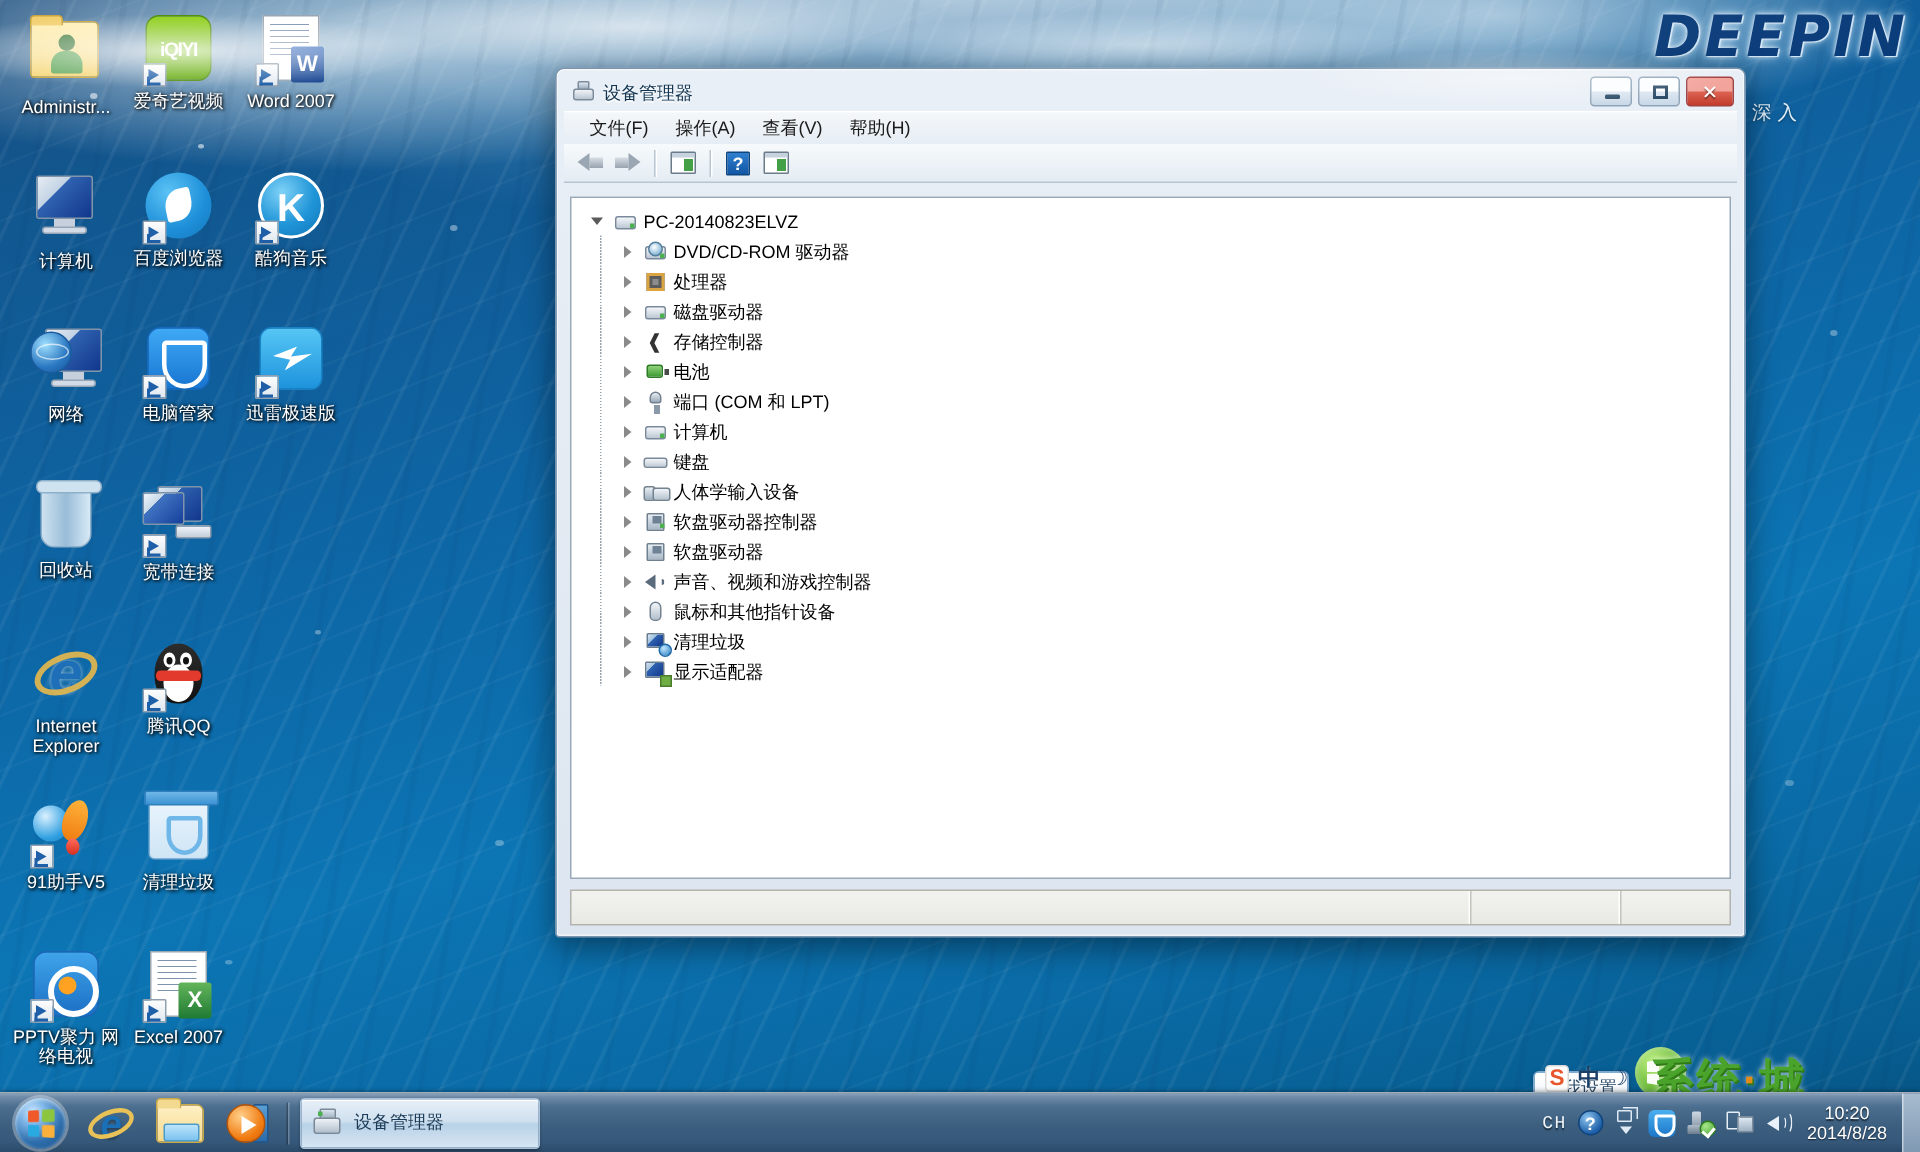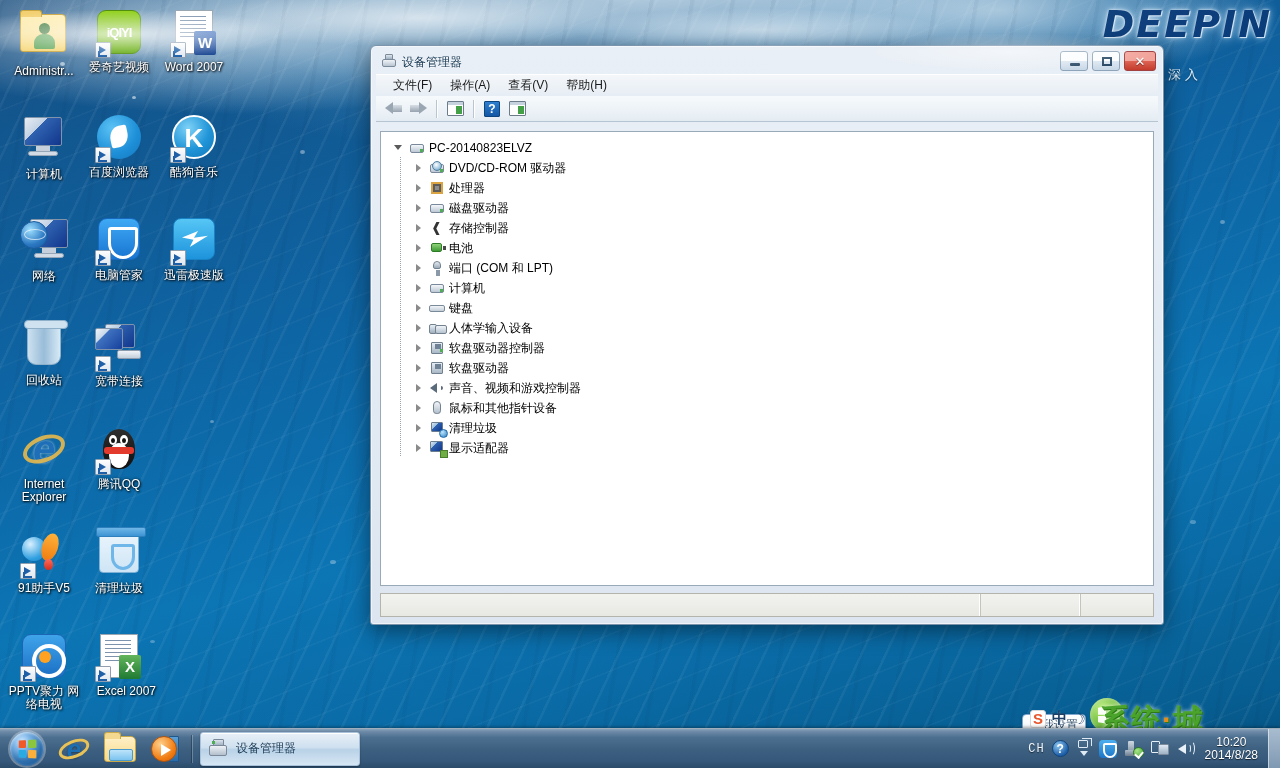--- a/index.html
+++ b/index.html
@@ -680,21 +680,21 @@
         </div>
         <div class="cap">清理垃圾</div>
       </div>
       <div class="dicon" style="left: 6px; top: 632px;">
         <div class="glyph">
           <div class="ic-pptv"></div>
           <span class="shortcut-arrow"></span>
         </div>
         <div class="cap">PPTV聚力 网络电视</div>
       </div>
-      <div class="dicon" style="left: 81px; top: 632px; text-align: right;">
+      <div class="dicon" style="left: 81px; top: 632px;">
         <div class="glyph">
           <div class="ic-excel">
             <div class="doclines"></div>
           </div>
           <span class="shortcut-arrow"></span>
         </div>
         <div class="cap">Excel 2007</div>
       </div>
     </div>
 

